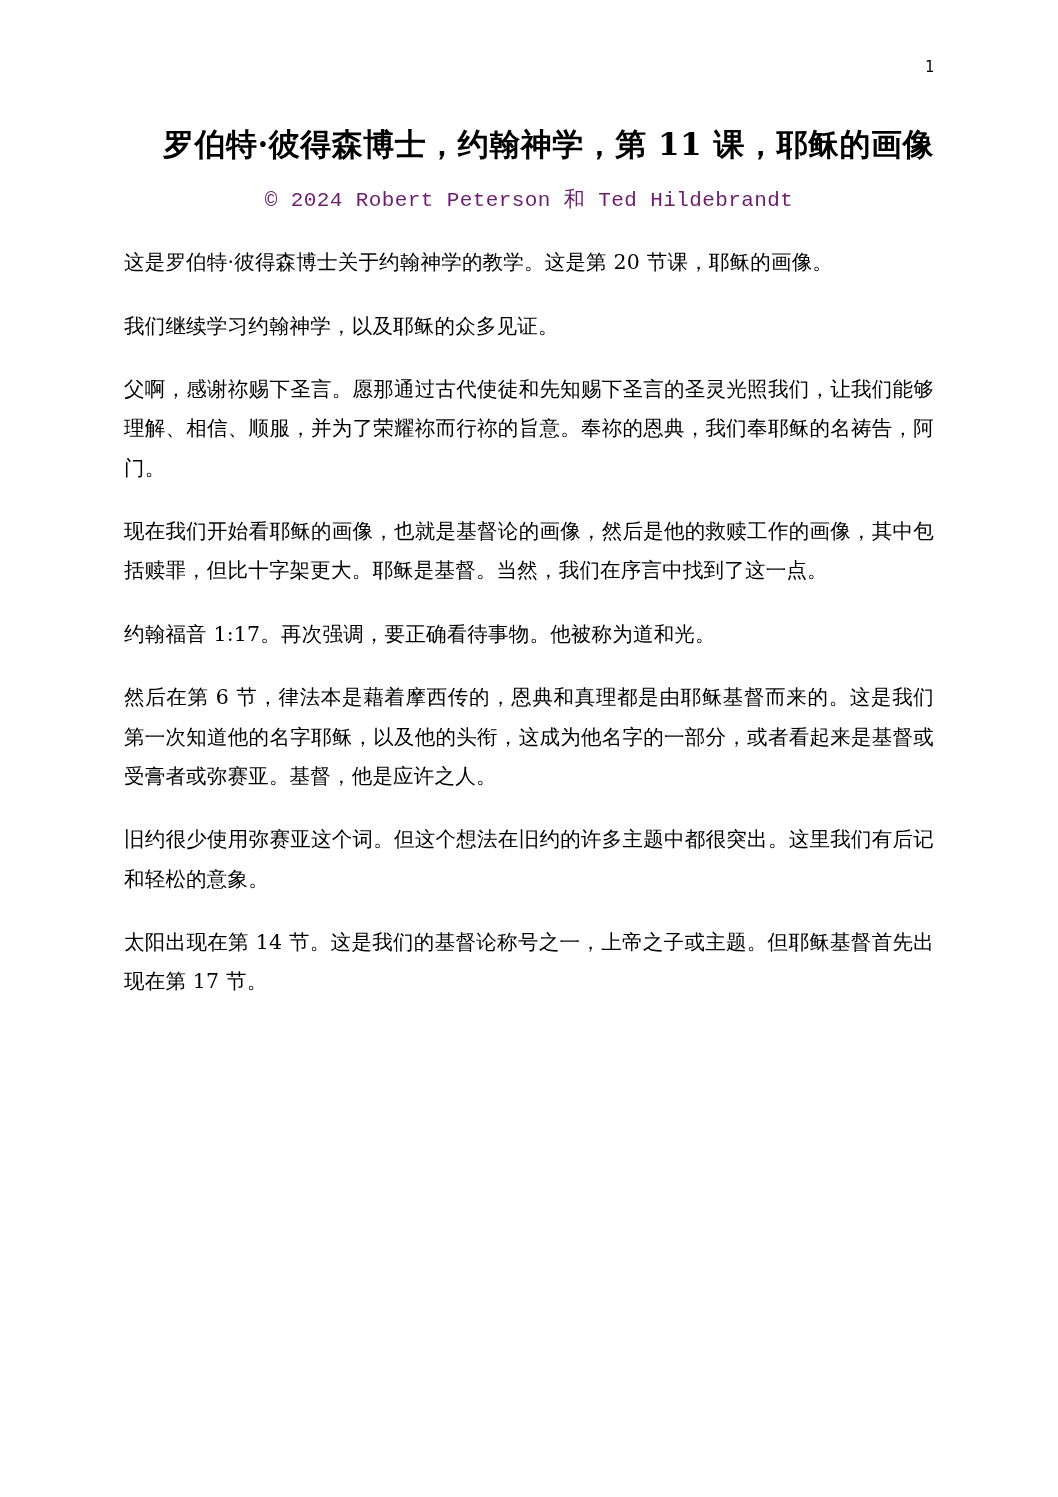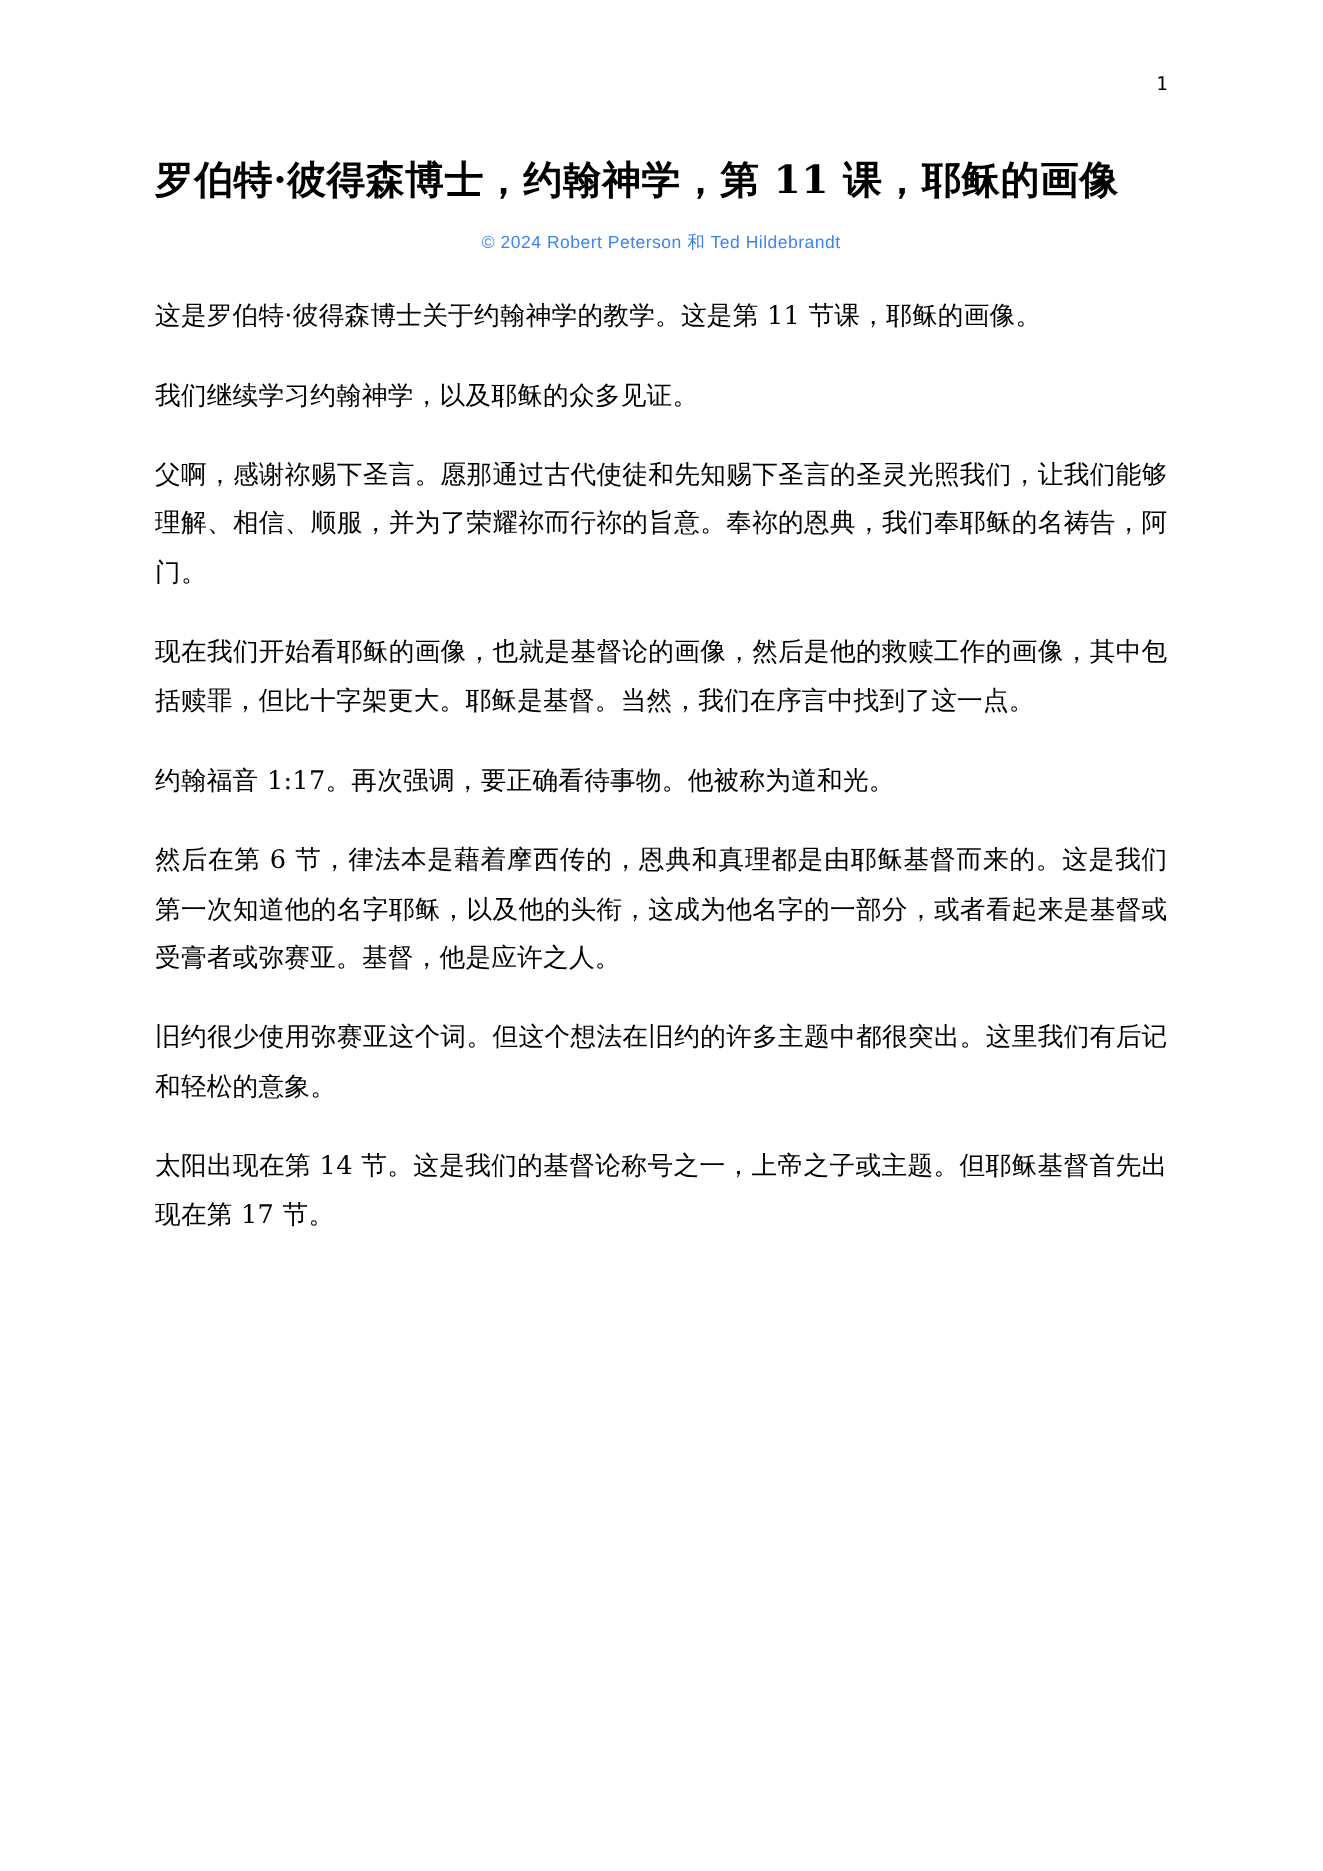--- a/index.html
+++ b/index.html
@@ -25,35 +25,35 @@
     position: absolute;
     top: 58px;
     right: 124px;
     font-family: "DejaVu Sans Mono", "Liberation Mono", monospace;
     font-size: 15px;
     color: #000000;
     letter-spacing: 0;
   }
   .doc-title {
     margin: 62px 0 0 0;
-    text-align: left;
+    text-align: right;
     font-family: "DejaVu Serif", "Liberation Serif", serif;
     font-weight: bold;
     font-size: 31px;
     line-height: 1.72;
     letter-spacing: 0.5px;
     color: #000000;
   }
   .doc-copyright {
     margin: 14px 0 0 0;
     text-align: center;
-    font-family: Liberation Sans, sans-serif;
-    font-size: 14px;
+    font-family: Liberation Mono, monospace;
+    font-size: 21px;
     letter-spacing: 0.4px;
-    color: #3b82f6;
+    color: #701a75;
   }
   .body-text {
     margin-top: 30px;
   }
   .body-text p {
     margin: 0 0 24px 0;
     font-family: "DejaVu Serif", "Liberation Serif", serif;
     font-size: 20.5px;
     line-height: 1.92;
     text-align: justify;
@@ -70,21 +70,21 @@
 
 <div class="page">
 
   <div class="page-number">1</div>
 
   <h1 class="doc-title">罗伯特·彼得森博士，约翰神学，第 11 课，耶稣的画像</h1>
 
   <div class="doc-copyright">© 2024 Robert Peterson 和 Ted Hildebrandt</div>
 
   <div class="body-text">
-    <p>这是罗伯特·彼得森博士关于约翰神学的教学。这是第 11 节课，耶稣的画像。</p>
+    <p>这是罗伯特·彼得森博士关于约翰神学的教学。这是第 20 节课，耶稣的画像。</p>
     <p>我们继续学习约翰神学，以及耶稣的众多见证。</p>
     <p>父啊，感谢祢赐下圣言。愿那通过古代使徒和先知赐下圣言的圣灵光照我们，让我们能够理解、相信、顺服，并为了荣耀祢而行祢的旨意。奉祢的恩典，我们奉耶稣的名祷告，阿门。</p>
     <p>现在我们开始看耶稣的画像，也就是基督论的画像，然后是他的救赎工作的画像，其中包括赎罪，但比十字架更大。耶稣是基督。当然，我们在序言中找到了这一点。</p>
     <p>约翰福音 1:17。再次强调，要正确看待事物。他被称为道和光。</p>
     <p>然后在第 6 节，律法本是藉着摩西传的，恩典和真理都是由耶稣基督而来的。这是我们第一次知道他的名字耶稣，以及他的头衔，这成为他名字的一部分，或者看起来是基督或受膏者或弥赛亚。基督，他是应许之人。</p>
     <p>旧约很少使用弥赛亚这个词。但这个想法在旧约的许多主题中都很突出。这里我们有后记和轻松的意象。</p>
     <p>太阳出现在第 14 节。这是我们的基督论称号之一，上帝之子或主题。但耶稣基督首先出现在第 17 节。</p>
   </div>
 
 </div>

